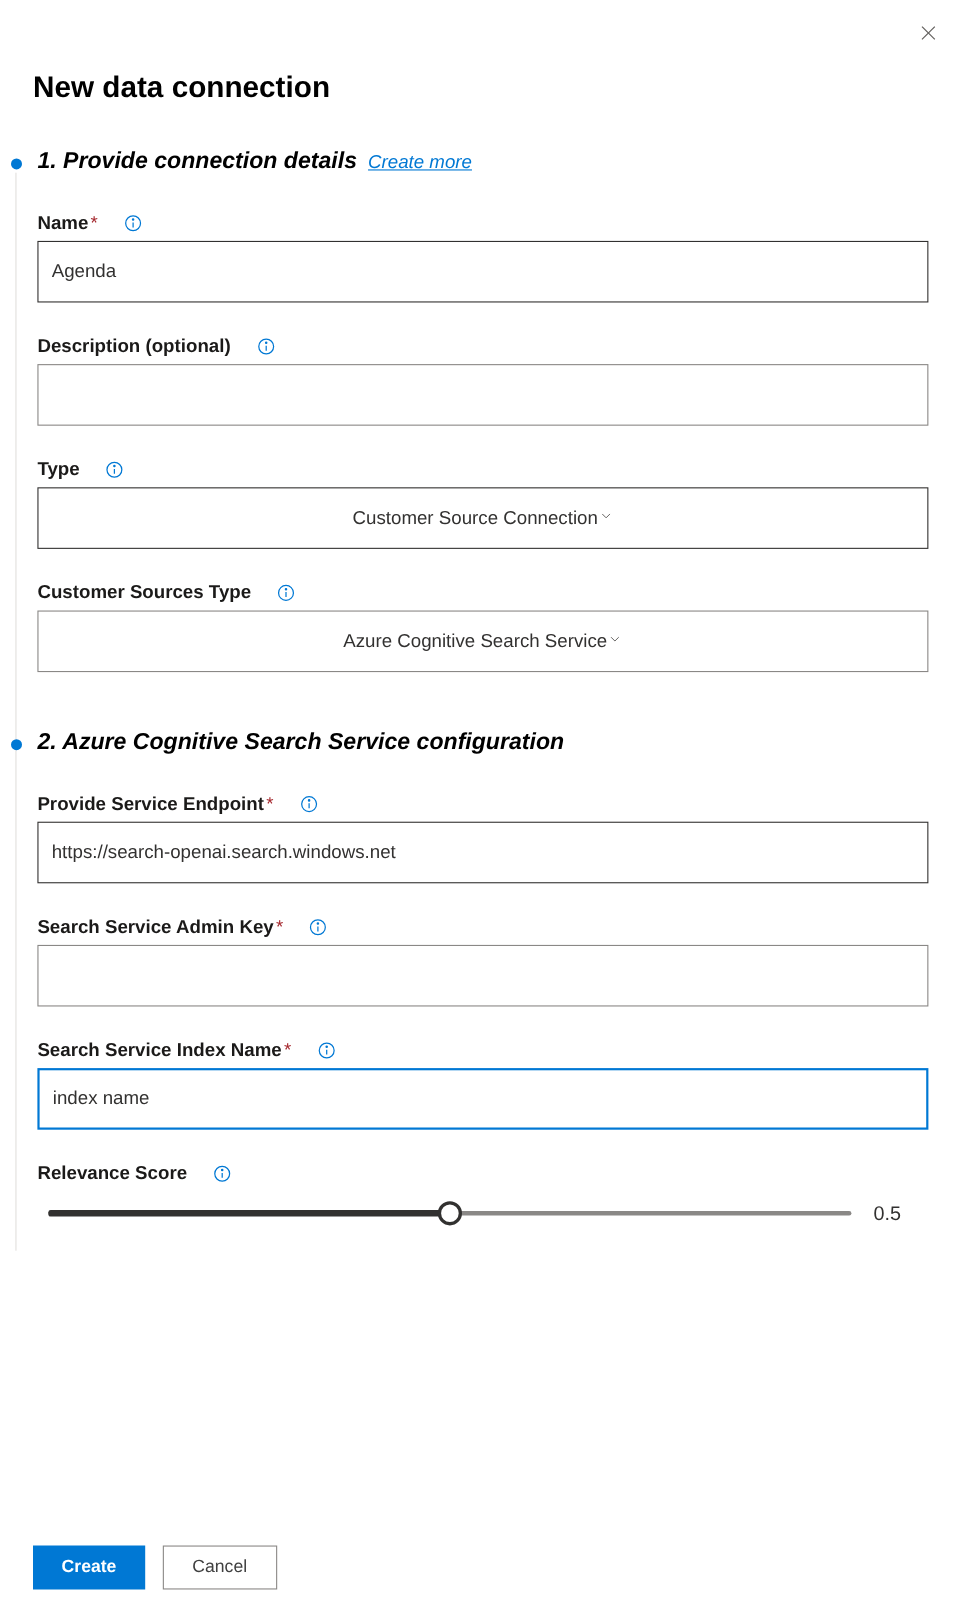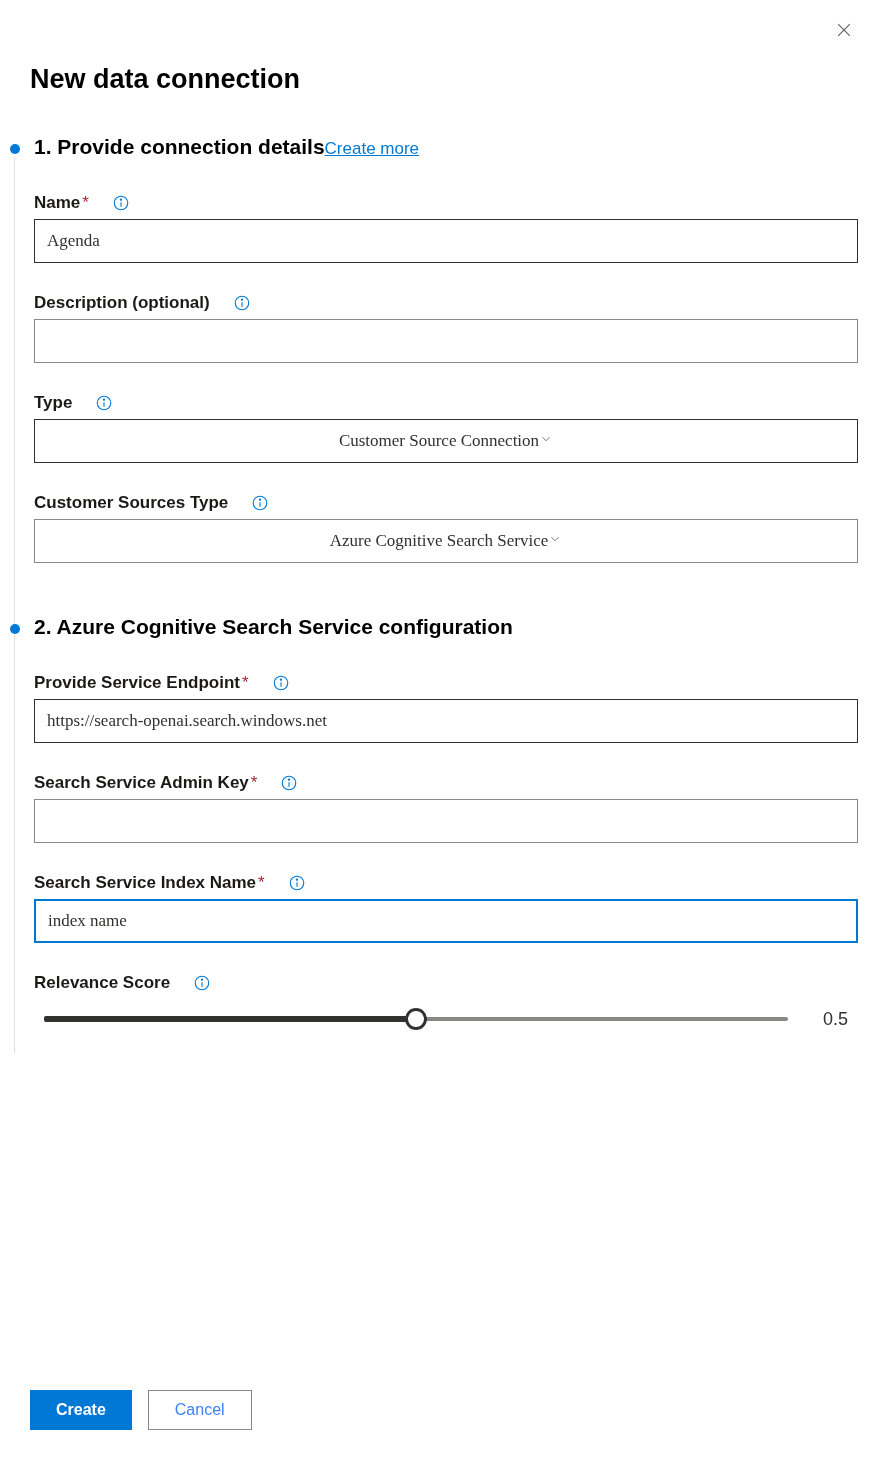--- a/index.html
+++ b/index.html
@@ -7,21 +7,21 @@
     margin: 0;
     padding: 0;
     font-family: "Segoe UI", -apple-system, BlinkMacSystemFont, sans-serif;
     background: #fff;
     color: #323130;
     width: 888px;
     height: 1470px;
     position: relative;
   }
   .panel {
-    padding: 16px 30px 0 30px;
+    padding: 16px 44px 0 30px;
   }
   .close-btn {
     position: absolute;
     top: 14px;
     right: 28px;
     width: 32px;
     height: 32px;
     display: flex;
     align-items: center;
     justify-content: center;
@@ -35,23 +35,24 @@
     margin: 48px 0 40px 0;
     color: #000;
   }
   .section-wrap {
     position: relative;
     padding-left: 0;
   }
   .section-header {
     display: flex;
     align-items: baseline;
-    gap: 0;
+    gap: 10px;
     margin: 0 0 34px 0;
     position: relative;
+    font-style: italic;
   }
   .bullet {
     position: absolute;
     left: -24px;
     top: 9px;
     width: 10px;
     height: 10px;
     border-radius: 50%;
     background: #0078d4;
   }
@@ -95,25 +96,25 @@
     height: 20px;
     display: inline-flex;
     align-items: center;
     justify-content: center;
     color: #0078d4;
     margin-left: 12px;
   }
   .info-icon svg { width: 18px; height: 18px; }
   .text-input, .select-box {
     width: 100%;
-    height: 44px;
+    height: 56px;
     border: 1px solid #323130;
     padding: 0 12px;
     font-size: 17px;
-    font-family: Liberation Serif, serif;
+    font-family: Liberation Sans, sans-serif;
     background: #fff;
     color: #323130;
   }
   .text-input.light, .select-box.light {
     border: 1px solid #8a8886;
   }
   .text-input.focused {
     border: 2px solid #0078d4;
   }
   .select-box {
@@ -164,42 +165,41 @@
     transform: translate(-50%, 0);
     width: 22px;
     height: 22px;
     border-radius: 50%;
     background: #fff;
     border: 3px solid #323130;
   }
   .slider-val {
     font-size: 18px;
     width: 40px;
-    text-align: right;
   }
   .footer {
     position: absolute;
-    bottom: 40px;
+    bottom: 25px;
     left: 30px;
     display: flex;
     gap: 16px;
   }
   .btn-primary {
     background: #0078d4;
     color: #fff;
     border: none;
     font-size: 16px;
     font-weight: 600;
     padding: 10px 26px;
     cursor: pointer;
     font-family: inherit;
   }
   .btn-secondary {
     background: #fff;
-    color: #3b82f6;
+    color: #404040;
     border: 1px solid #8a8886;
     font-size: 16px;
     padding: 10px 26px;
     cursor: pointer;
     font-family: inherit;
   }
 </style>
 </head>
 <body>
 

